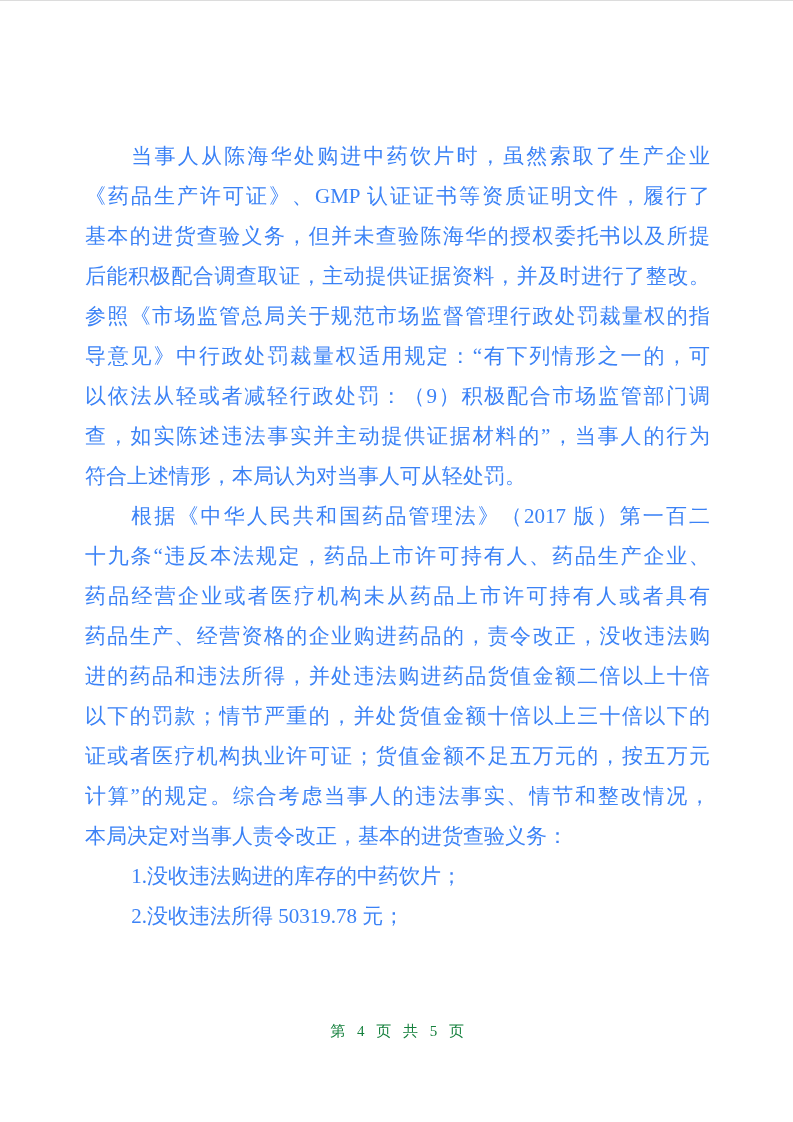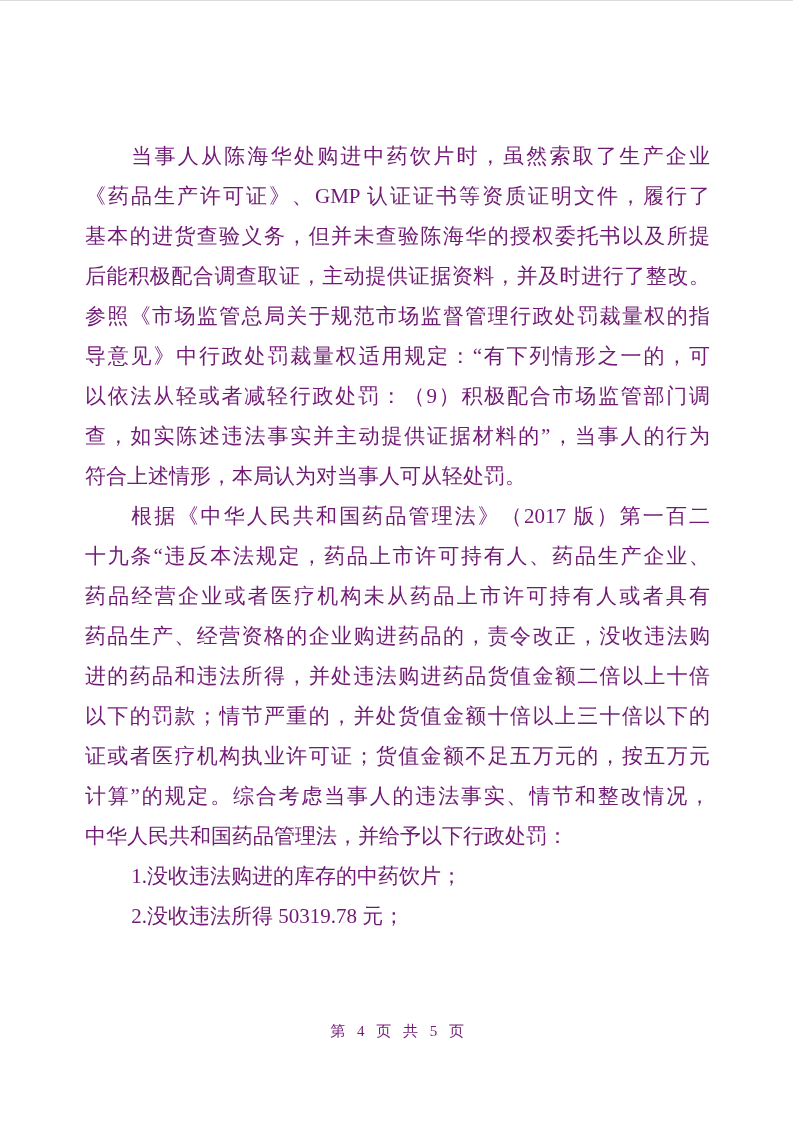--- a/index.html
+++ b/index.html
@@ -26,41 +26,41 @@
   .doc-body {
     position: absolute;
     left: 85px;
     top: 135px;
     width: 625px;
   }
   .line {
     height: 40px;
     line-height: 40px;
     font-size: 21px;
-    color: #701a75;
+    color: #3b82f6;
     white-space: normal;
     overflow: visible;
   }
   .line.indent {
     text-indent: 2.2em;
   }
   .line.justify {
     text-align: justify;
     text-align-last: justify;
   }
   .page-footer {
     position: absolute;
     left: 85px;
     top: 1015px;
     width: 625px;
     height: 30px;
     line-height: 30px;
     text-align: center;
     font-size: 15px;
-    color: #701a75;
+    color: #15803d;
     word-spacing: 6px;
     letter-spacing: 1px;
   }
 </style>
 </head>
 <body>
 
 <div class="page">
   <div class="doc-body">
       <div class="line indent justify">当事人从陈海华处购进中药饮片时，虽然索取了生产企业</div>
@@ -73,20 +73,20 @@
       <div class="line justify">查，如实陈述违法事实并主动提供证据材料的”，当事人的行为</div>
       <div class="line">符合上述情形，本局认为对当事人可从轻处罚。</div>
       <div class="line indent justify">根据《中华人民共和国药品管理法》（2017 版）第一百二</div>
       <div class="line justify">十九条“违反本法规定，药品上市许可持有人、药品生产企业、</div>
       <div class="line justify">药品经营企业或者医疗机构未从药品上市许可持有人或者具有</div>
       <div class="line justify">药品生产、经营资格的企业购进药品的，责令改正，没收违法购</div>
       <div class="line justify">进的药品和违法所得，并处违法购进药品货值金额二倍以上十倍</div>
       <div class="line justify">以下的罚款；情节严重的，并处货值金额十倍以上三十倍以下的</div>
       <div class="line justify">证或者医疗机构执业许可证；货值金额不足五万元的，按五万元</div>
       <div class="line justify">计算”的规定。综合考虑当事人的违法事实、情节和整改情况，</div>
-      <div class="line">中华人民共和国药品管理法，并给予以下行政处罚：</div>
+      <div class="line">本局决定对当事人责令改正，基本的进货查验义务：</div>
       <div class="line indent">1.没收违法购进的库存的中药饮片；</div>
       <div class="line indent">2.没收违法所得 50319.78 元；</div>
     </div>
   <div class="page-footer">
     <span>第 4 页 共 5 页</span>
   </div>
 </div>
 
 </body></html>

